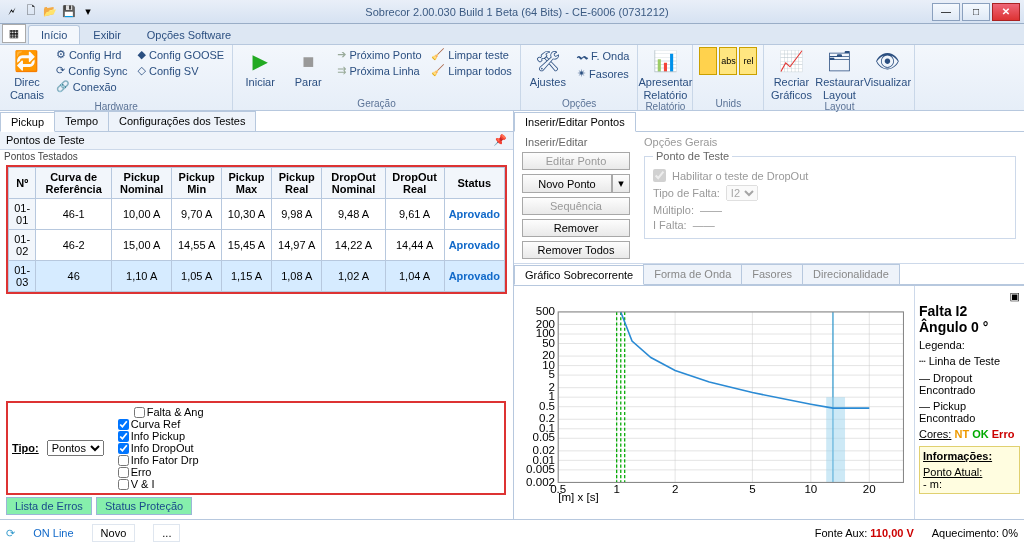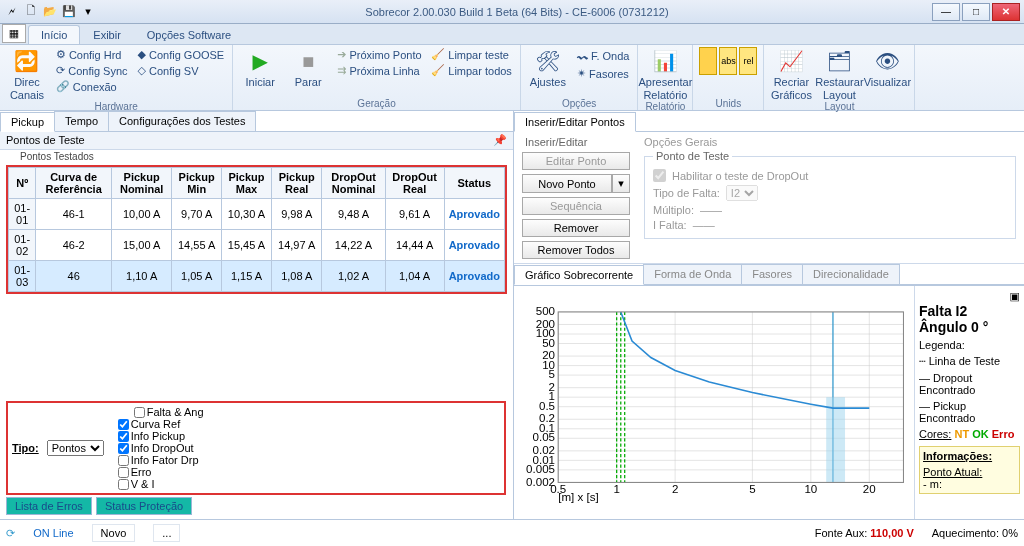--- a/index.html
+++ b/index.html
@@ -34,39 +34,39 @@
 .main { display:flex; height:410px; }
 .left { width:514px; border-right:1px solid #b7c8de; display:flex; flex-direction:column; }
 .right { flex:1; display:flex; flex-direction:column; }
 
 
 .subtabs { display:flex; border-bottom:1px solid #b7c8de; }
 .subtab { padding:3px 10px; border:1px solid #b7c8de; border-bottom:none; background:#eef3fa; margin-right:-1px; }
 .subtab.active { background:#fff; border-bottom:1px solid #fff; position:relative; top:1px; }
 
 .panel-hdr { background:#eef3fa; padding:2px 6px; border-bottom:1px solid #cdd9ea; display:flex; justify-content:space-between; }
-.sub-hdr { padding:1px 20px; color:#444; font-size:10px; }
+.sub-hdr { padding:1px 4px; color:#444; font-size:10px; }
 
 
 .tblwrap { border:2px solid #d33; margin:2px 6px 4px 6px; }
 table.data { border-collapse:collapse; width:100%; }
 table.data th, table.data td { border:1px solid #b7c8de; padding:3px 4px; text-align:center; background:#fff; }
 table.data th { background:#f2f6fb; font-weight:bold; line-height:1.1; }
 table.data tr.selrow td { background:#d6ebff; }
 table.data td.approved { color:#1169c9; font-weight:bold; }
 table.data td.rowhdr { background:#f2f6fb; }
 
 
 .filterbar { border:2px solid #d33; margin:0 6px; padding:3px 4px; display:flex; align-items:center; gap:8px; position:absolute; bottom:51px; left:0; width:500px; }
 .filterbar label { text-decoration:underline; font-weight:bold; }
 .chk { display:flex; align-items:center; gap:2px; }
 .chk input { width:11px; height:11px; }
 
 .bottom-tabs { position:absolute; bottom:31px; left:6px; display:flex; gap:4px; }
-.bottom-tabs div { background:#14b8a6; border:1px solid #9bb6d6; padding:2px 8px; color:#184a8a; }
+.bottom-tabs div { background:#86efac; border:1px solid #9bb6d6; padding:2px 8px; color:#184a8a; }
 
 
 .right-tabs { display:flex; border-bottom:1px solid #b7c8de; }
 .right-tab { padding:3px 10px; border:1px solid #b7c8de; border-bottom:none; background:#fff; margin-right:-1px; }
 .right-tab.active { background:#fff; border-bottom:1px solid #fff; position:relative; top:1px; }
 .right-tab.inactive { background:#eef3fa; color:#888; }
 
 .editbox { display:flex; padding:4px 8px; gap:14px; border-bottom:1px solid #cdd9ea; }
 .editbox fieldset { border:1px solid #cdd9ea; padding:4px 8px; color:#777; }
 .editbox legend { color:#666; padding:0 3px; }

